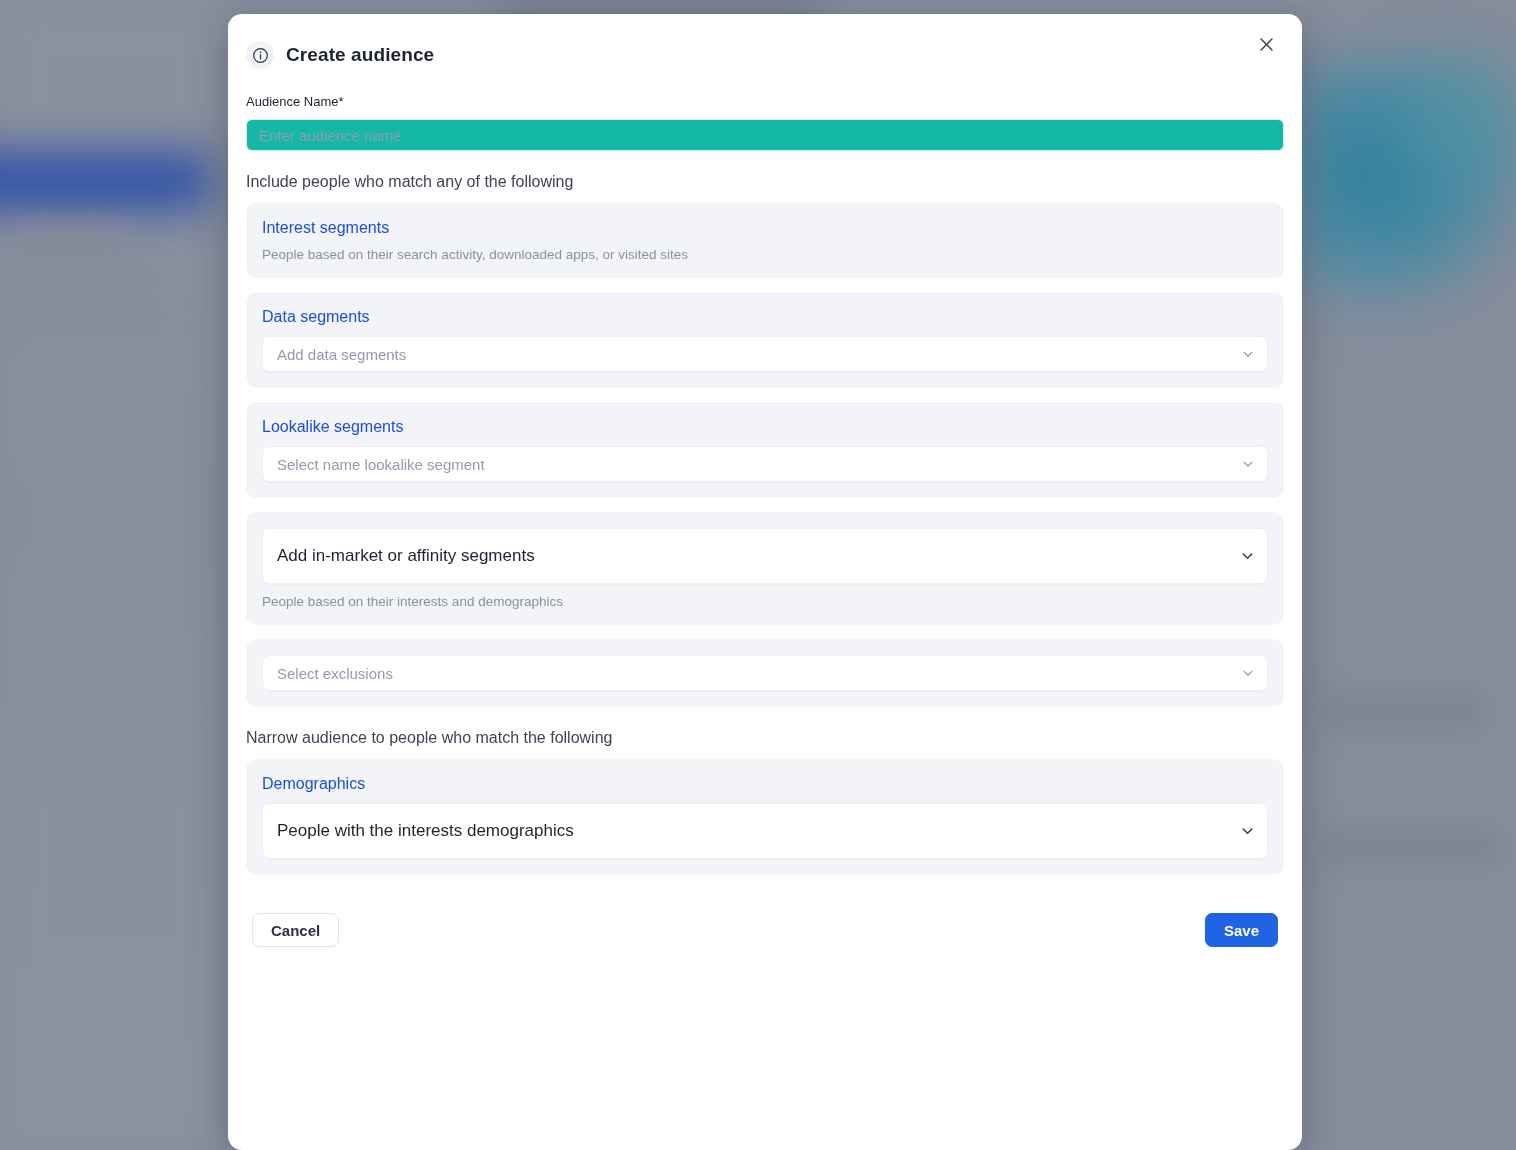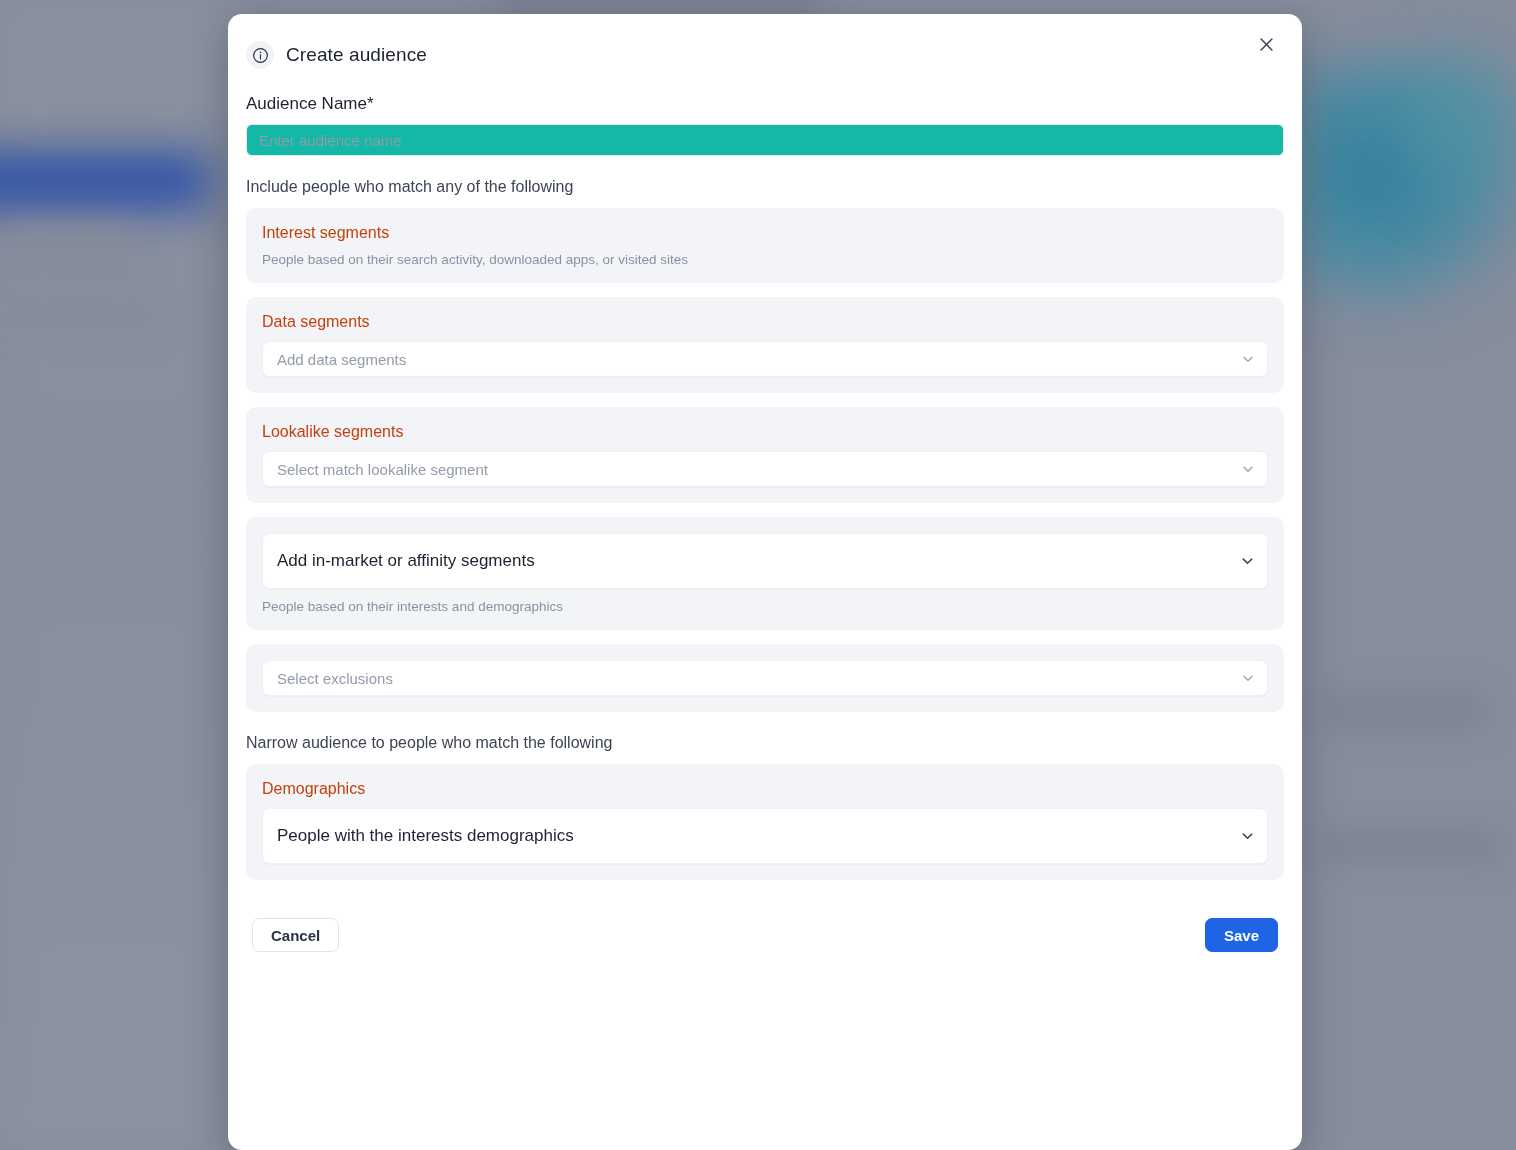--- a/index.html
+++ b/index.html
@@ -102,41 +102,41 @@
     border-radius: 50%;
     background: #f1f3f7;
     display: flex; align-items: center; justify-content: center;
     margin-right: 12px;
     flex: none;
   }
   .info-badge svg { display: block; }
 
   .modal-title {
     font-size: 19px;
-    font-weight: normal;
+    font-weight: bold;
     color: #1d2330;
     letter-spacing: .1px;
   }
 
   .close-btn {
     position: absolute;
     right: 22px;
     top: 16px;
     width: 28px; height: 28px;
     display: flex; align-items: center; justify-content: center;
     cursor: pointer;
     background: none; border: none;
     color: #3b4254;
   }
 
   
   .modal-body { padding: 0 18px; }
 
   .field-label {
-    font-size: 17px;
+    font-size: 13px;
     color: #1d2330;
     margin: 18px 0 10px 0;
   }
 
   .text-input {
     width: 100%;
     height: 32px;
     border: 1px solid #e3e6ed;
     border-radius: 6px;
     padding: 0 12px;
@@ -156,21 +156,21 @@
 
   
   .card {
     background: #f2f4f8;
     border-radius: 10px;
     padding: 16px 16px 16px 16px;
     margin-bottom: 14px;
   }
   .card-title {
     font-size: 16px;
-    color: #c2410c;
+    color: #1d4ed8;
     margin-bottom: 10px;
     font-weight: normal;
   }
   .card-hint {
     font-size: 13.5px;
     color: #8a91a2;
     margin-top: 10px;
   }
 
   
@@ -287,21 +287,21 @@
             <path d="M3.5 6 L8 10.5 L12.5 6" stroke="currentColor" stroke-width="1.5" stroke-linecap="round" stroke-linejoin="round"></path>
           </svg>
         </span>
       </div>
     </div>
 
     
     <div class="card">
       <div class="card-title">Lookalike segments</div>
       <div class="select">
-        <span>Select match lookalike segment</span>
+        <span>Select name lookalike segment</span>
         <span class="chev">
           <svg width="14" height="14" viewBox="0 0 16 16" fill="none">
             <path d="M3.5 6 L8 10.5 L12.5 6" stroke="currentColor" stroke-width="1.5" stroke-linecap="round" stroke-linejoin="round"></path>
           </svg>
         </span>
       </div>
     </div>
 
     
     <div class="card">

